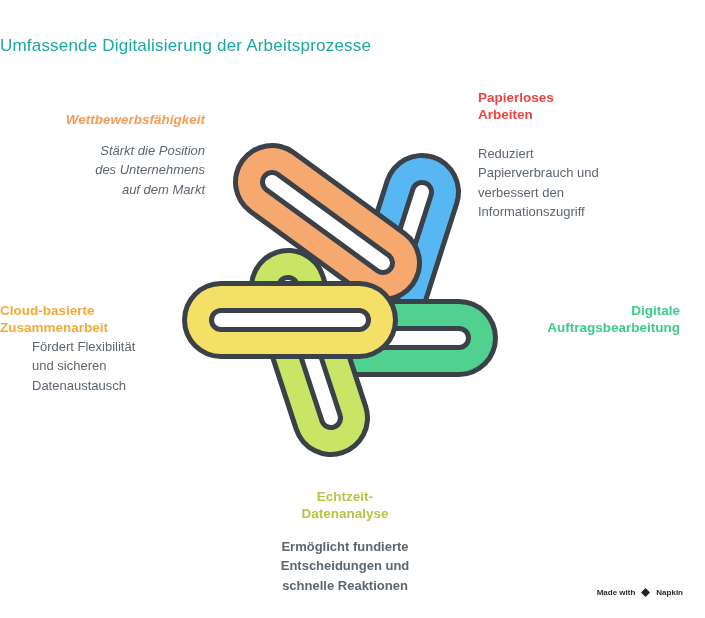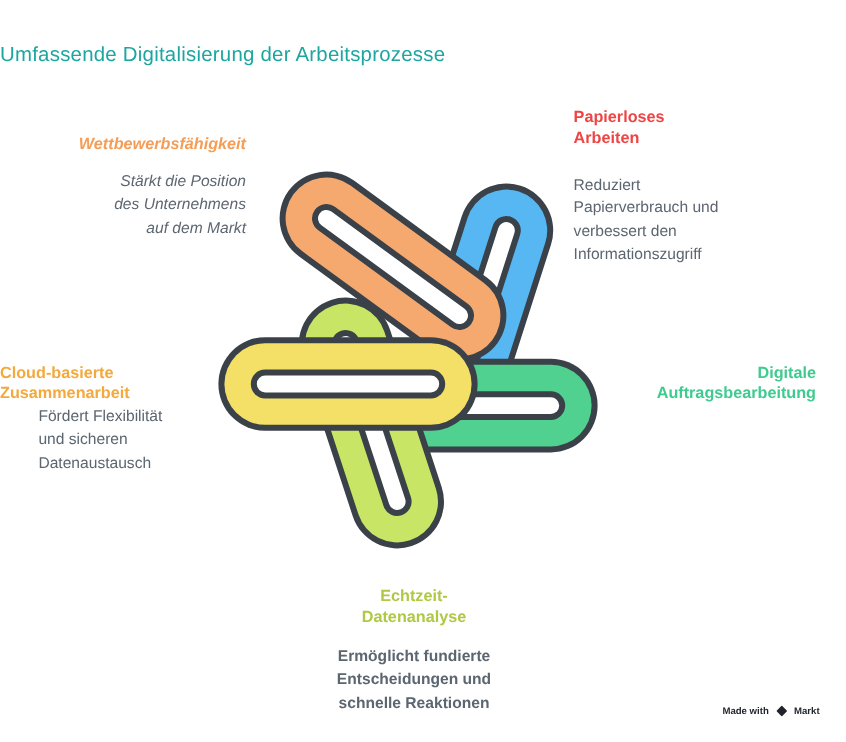--- a/index.html
+++ b/index.html
@@ -97,16 +97,16 @@
   <div class="block b-echtzeit">
     <div class="h" style="color: rgb(176, 200, 70);">Echtzeit-Datenanalyse</div>
     <div class="d">Ermöglicht fundierte Entscheidungen und schnelle Reaktionen</div>
   </div>
 
   <div class="watermark">
     <span>Made with</span>
     <svg width="9" height="9" viewBox="0 0 10 10">
       <path d="M5 0 L10 5 L5 10 L0 5 Z" fill="#20232a"></path>
     </svg>
-    <span>Markt</span>
+    <span>Napkin</span>
   </div>
 
 </div>
 
 </body></html>

